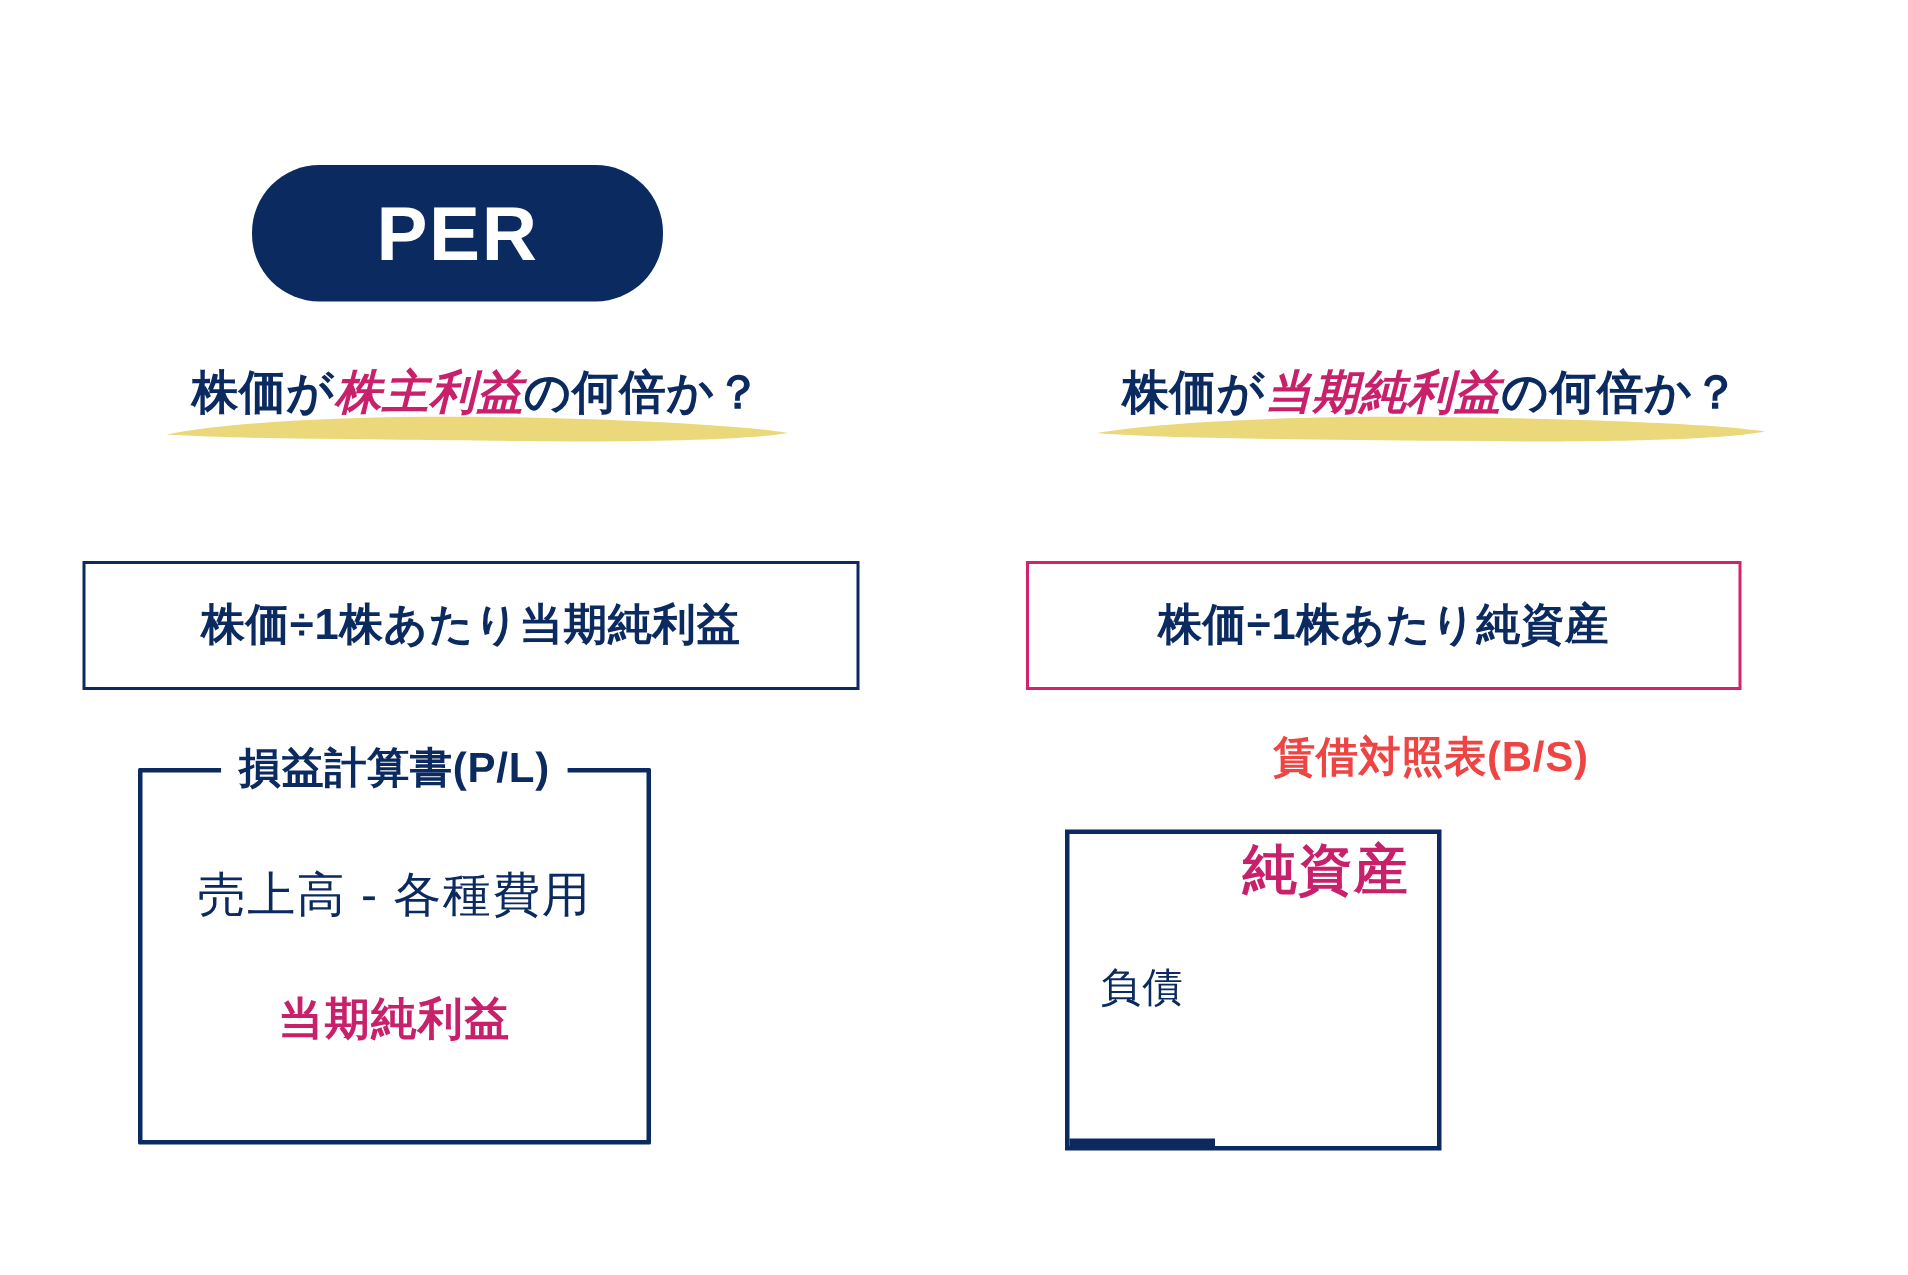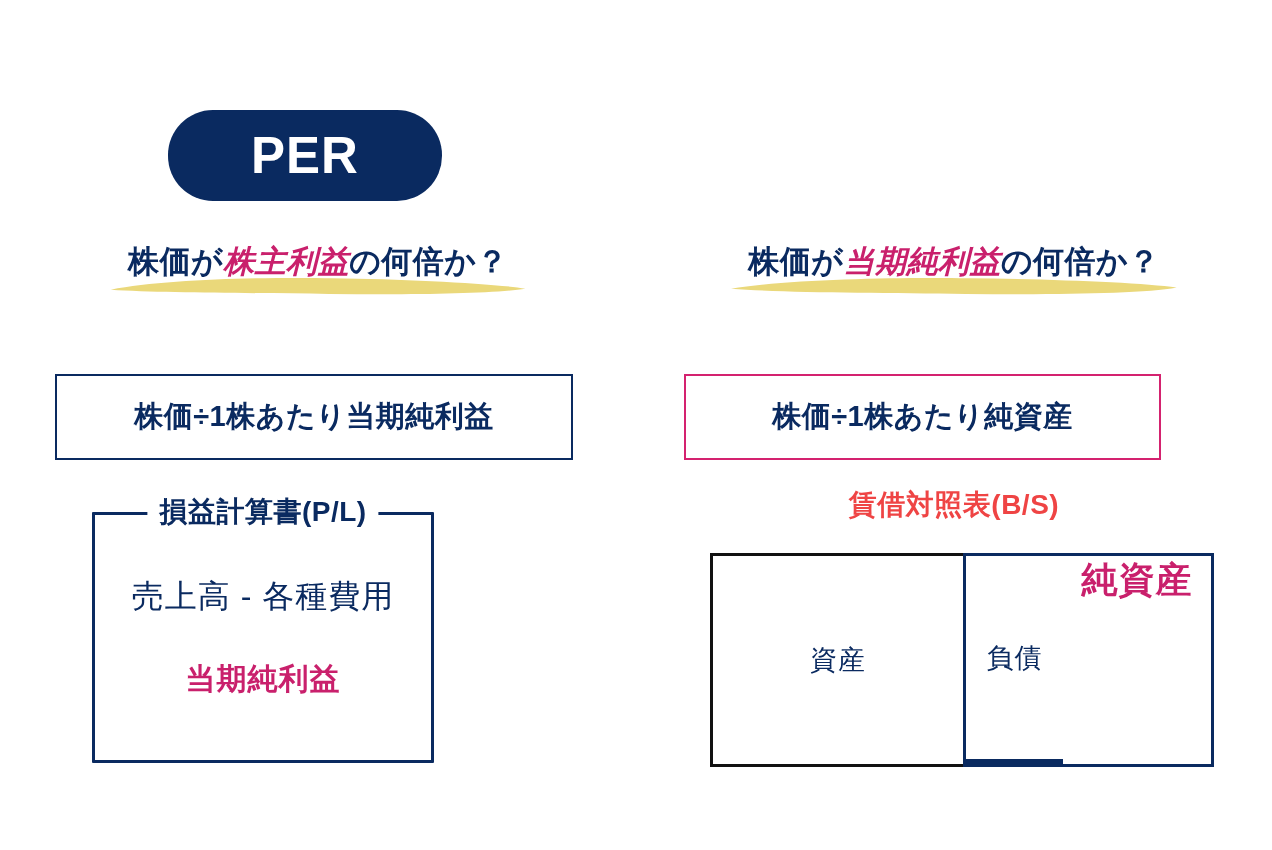--- a/index.html
+++ b/index.html
@@ -273,23 +273,20 @@
       </div>
     </div>
 
     <div class="formula-box">
       <span>株価÷1株あたり純資産</span>
     </div>
 
     <div class="bs-title">賃借対照表(B/S)</div>
 
     <div class="bs-table">
-      <div class="bs-assets">
-        <span>資産</span>
-      </div>
       <div class="bs-right">
         <div class="bs-liabilities">
           <span>負債</span>
         </div>
         <div class="bs-equity">
           <span>純資産</span>
         </div>
       </div>
     </div>
 

